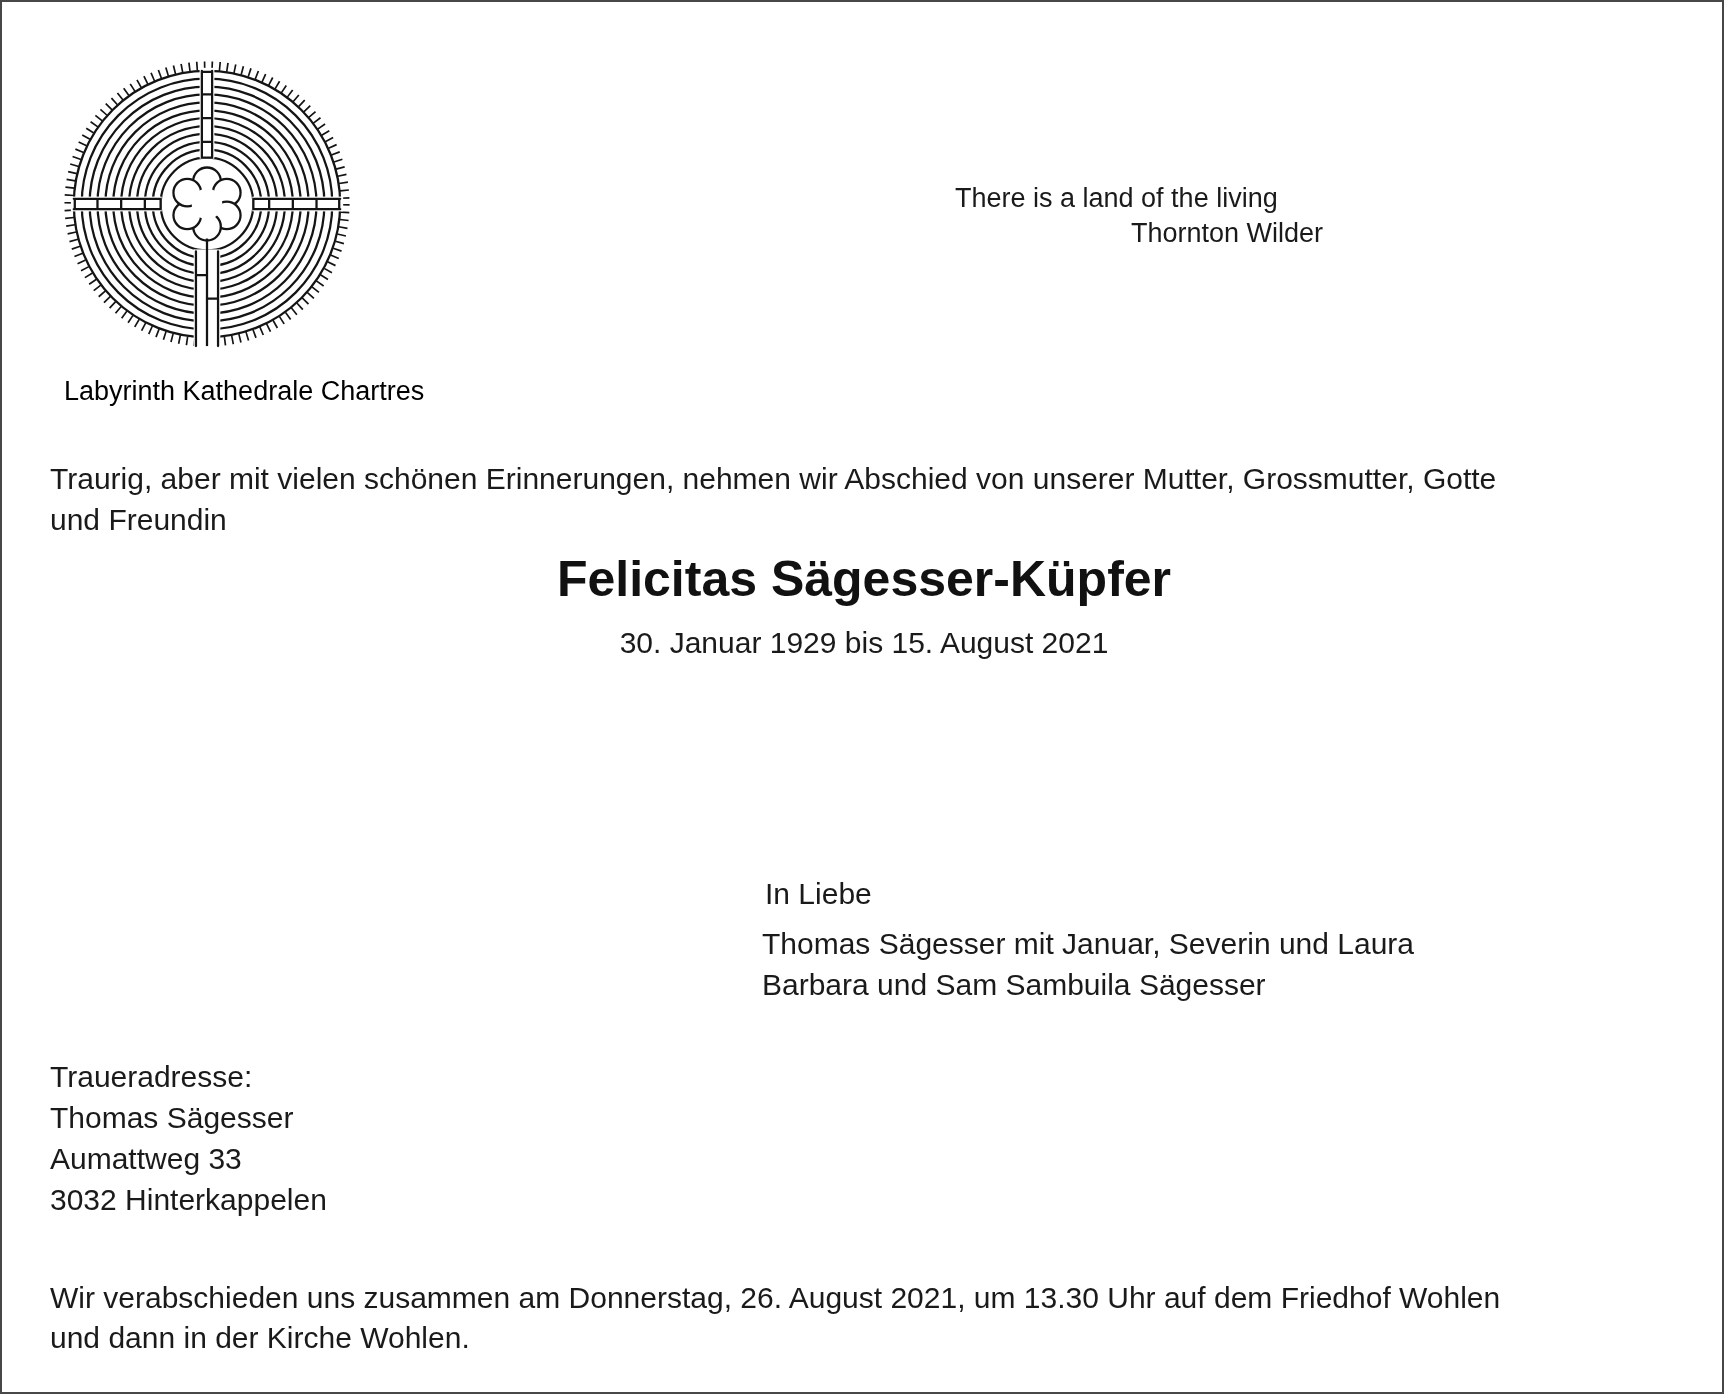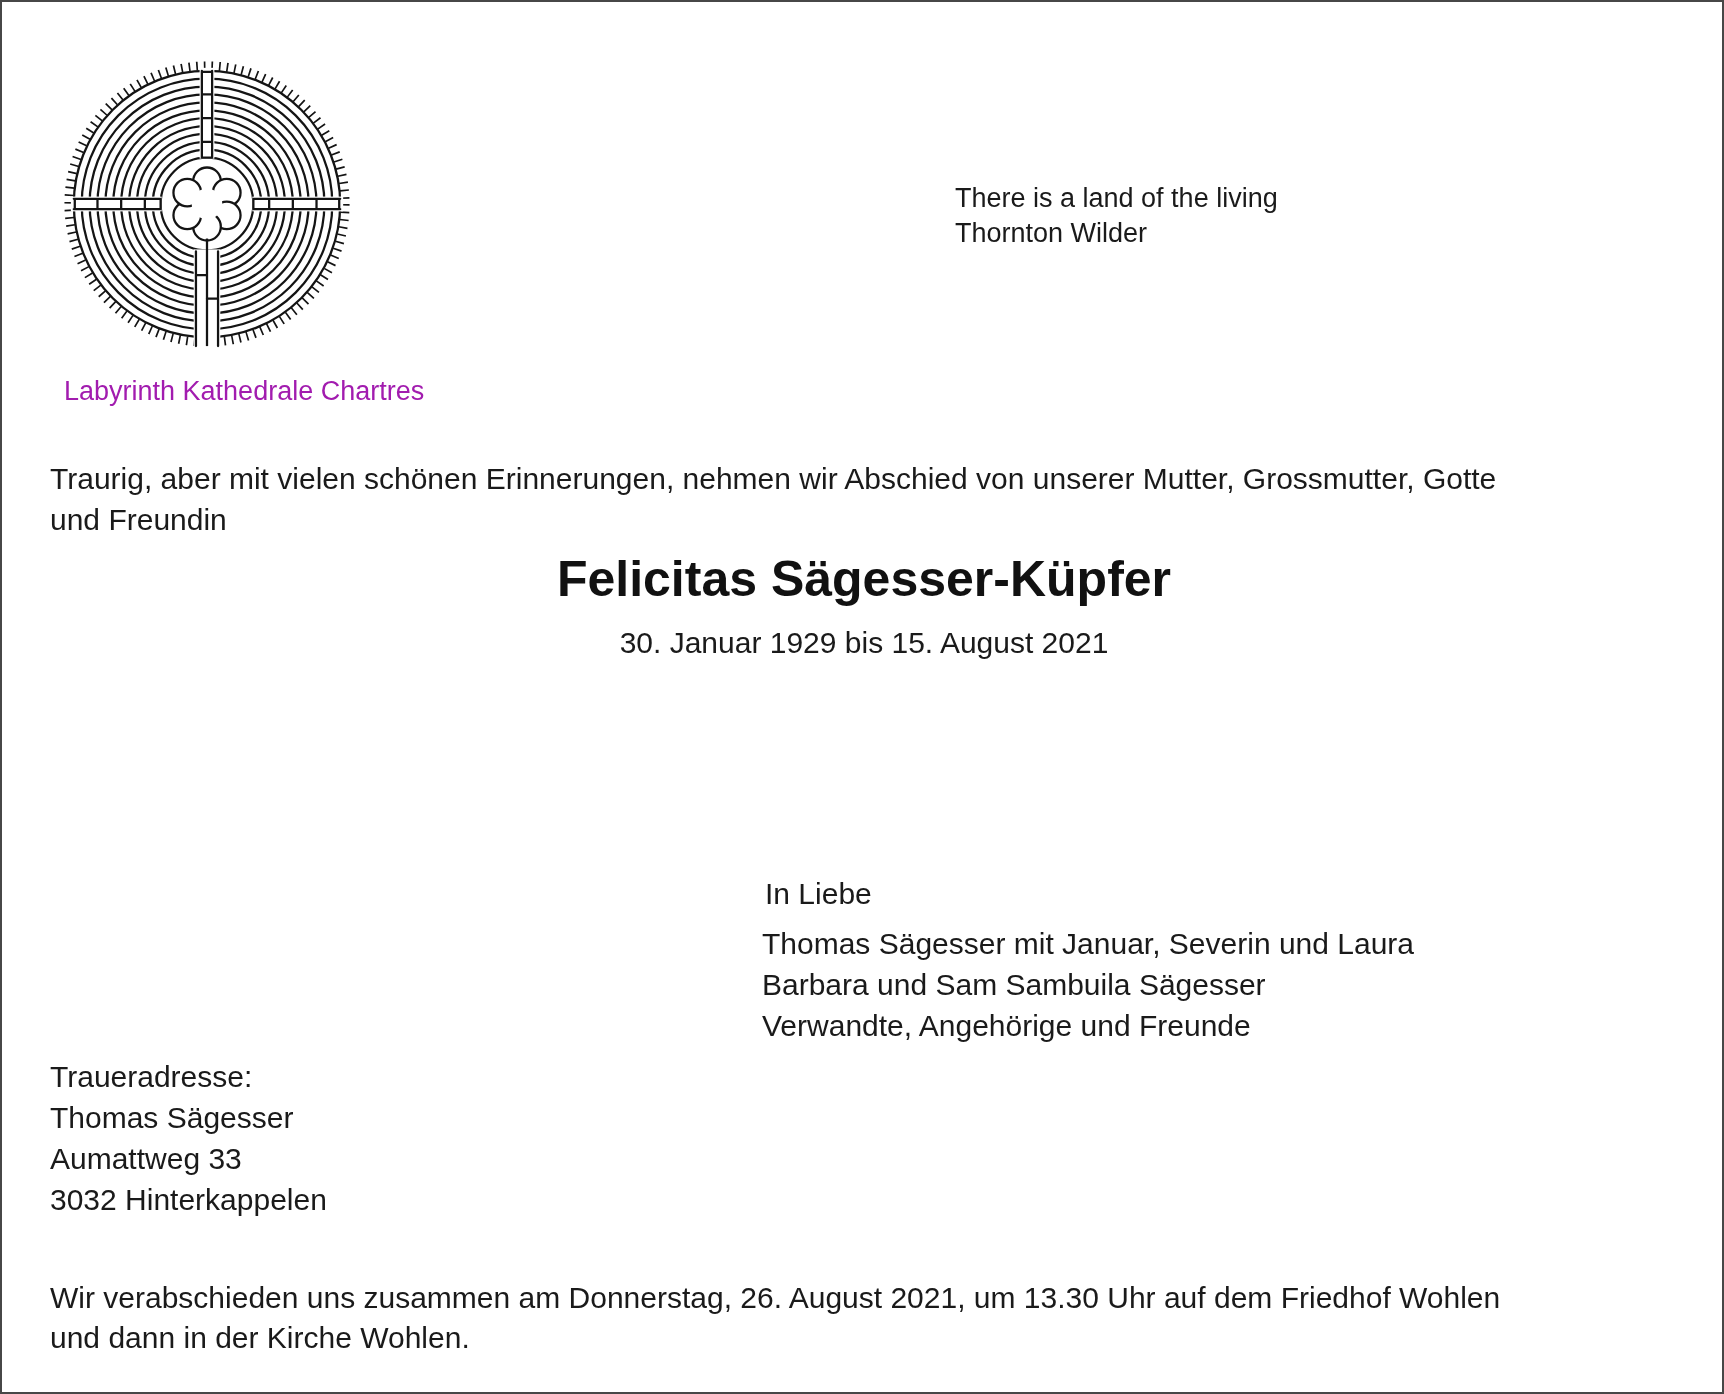--- a/index.html
+++ b/index.html
@@ -16,27 +16,27 @@
     box-sizing: border-box;
     overflow: hidden;
   }
   .abs { position: absolute; }
 
   
   .labyrinth-figure { left: 57px; top: 54px; width: 440px; margin: 0; }
   .labyrinth-figure svg { display: block; }
   .labyrinth-caption {
     position: absolute; left: 5px; top: 320px;
-    font-size: 27px; color: #a21caf; white-space: nowrap;
+    font-size: 27px; color: #000000; white-space: nowrap;
   }
 
   
   .poem { left: 953px; top: 180px; width: 544px; font-size: 27px; line-height: 33px; }
   .poem-line { white-space: nowrap; }
-  .poem-attribution { text-align: left; margin-top: 2px; }
+  .poem-attribution { text-align: center; margin-top: 2px; }
 
   
   .body-text { font-size: 30px; line-height: 41px; }
   .line { white-space: nowrap; }
 
   .intro { left: 48px; top: 456px; }
 
   .deceased-name {
     left: 0; top: 548px; width: 1724px; text-align: center;
     font-size: 50px; line-height: 58px; font-weight: bold;
@@ -124,21 +124,20 @@
   <h1 class="abs deceased-name">Felicitas Sägesser-Küpfer</h1>
 
   <div class="abs body-text life-dates">30. Januar 1929 bis 15. August 2021</div>
 
 
   <div class="abs body-text family">
     <div class="family-salutation line">In Liebe</div>
     <div class="family-lines">
       <div class="line">Thomas Sägesser mit Januar, Severin und Laura</div>
       <div class="line">Barbara und Sam Sambuila Sägesser</div>
-      <div class="line">Verwandte, Angehörige und Freunde</div>
     </div>
   </div>
 
   <div class="abs body-text mourning-address">
     <div class="line">Traueradresse:</div>
     <div class="line">Thomas Sägesser</div>
     <div class="line">Aumattweg 33</div>
     <div class="line">3032 Hinterkappelen</div>
   </div>
 

